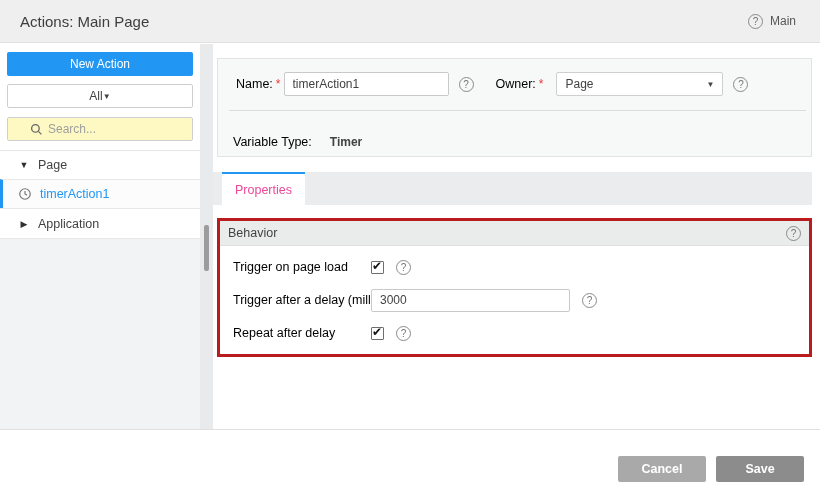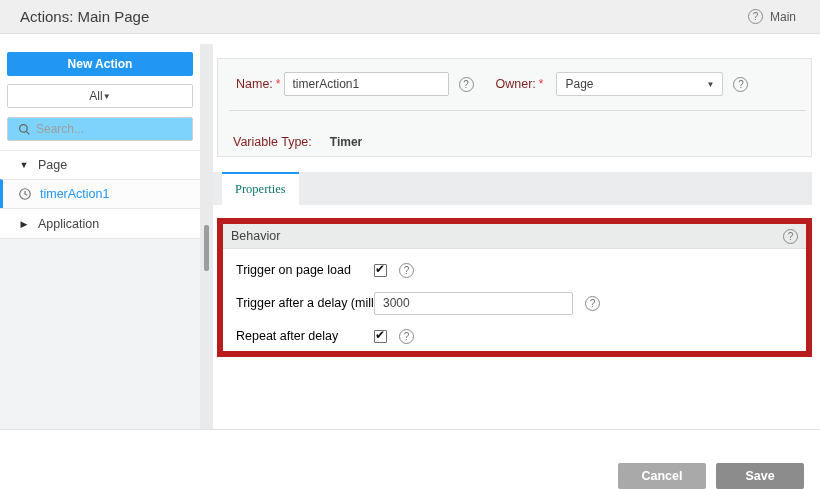--- a/index.html
+++ b/index.html
@@ -4,53 +4,53 @@
 <style>
   * { margin:0; padding:0; box-sizing:border-box; }
   html,body { background:#fff; }
   #app {
     position:relative; width:820px; height:489px; overflow:hidden;
     font-family:"Liberation Sans", sans-serif; font-size:12px; color:#424242;
     background:#fff;
   }
   
   .hdr {
-    position:absolute; left:0; top:0; width:820px; height:34px;
+    position:absolute; left:0; top:0; width:820px; height:43px;
     background:#efefef; border-bottom:1px solid #e0e0e0;
     display:flex; align-items:center; justify-content:space-between;
     padding:0 24px 0 20px;
   }
   .hdr-title { font-size:15px; color:#3d3d3d; }
   .help-btn { display:flex; align-items:center; gap:7px; color:#575757; cursor:pointer; }
   
   .qicon {
     display:inline-flex; align-items:center; justify-content:center;
     width:15px; height:15px; border:1px solid #8a8a8a; border-radius:50%;
     font-size:10px; color:#757575; flex:0 0 auto; background:transparent;
   }
   
   .sidebar {
     position:absolute; left:0; top:44px; width:200px; height:385px;
     background:#fff; display:flex; flex-direction:column;
   }
   .btn-new {
     margin:8px 7px 0 7px; height:24px; background:#2196f3; color:#fff;
     border:none; border-radius:2px; font-family:inherit;
-    font-size:12px; font-weight:bold; cursor:pointer;
+    font-size:12px; font-weight:normal; cursor:pointer;
   }
   .select {
     display:flex; align-items:center; justify-content:space-between;
     background:#fff; border:1px solid #cfcfcf; border-radius:2px;
     height:24px; padding:0 8px; cursor:pointer;
   }
   .sidebar .select { margin:8px 7px 0 7px;justify-content:center; }
   .caret { font-size:8px; color:#444; }
   .searchbox {
     margin:9px 7px 9px 7px; height:24px; border:1px solid #cfcfcf; border-radius:2px;
-    display:flex; align-items:center; padding:0 10px; gap:5px; background:#7dd3fc;
+    display:flex; align-items:center; padding:0 22px; gap:5px; background:#fef9c3;
   }
   .searchbox input {
     border:none; outline:none; width:100%; font-family:inherit; font-size:12px; color:#424242;
     background:transparent;
   }
   .searchbox input::placeholder { color:#9e9e9e; }
   .tree-row {
     height:29px; display:flex; align-items:center; gap:8px;
     border-top:1px solid #e7e7e7; padding-left:18px; cursor:pointer;
     font-size:12.5px; background:#fff;
@@ -72,21 +72,21 @@
     position:absolute; left:4px; top:181px; width:5px; height:46px;
     background:#9c9c9c; border-radius:2px;
   }
   
   .main { position:absolute; left:213px; top:44px; width:607px; height:385px; background:#fff; }
   .form-panel {
     position:absolute; left:4px; top:14px; width:595px; height:99px;
     background:#f7f8f8; border:1px solid #e3e3e3;
   }
   .fp-row1 { position:absolute; left:0; top:13px; width:100%; height:24px; display:flex; align-items:center; }
-  .lbl { font-size:12.5px; color:#7f1d1d; }
+  .lbl { font-size:12.5px; color:#000000; }
   .req { color:#e53935; margin:0 3px 0 3px; }
   .txt-input {
     height:24px; border:1px solid #c9c9c9; border-radius:2px; background:#fff;
     font-family:inherit; font-size:12px; color:#424242; padding:0 8px; outline:none;
   }
   .name-lbl { margin-left:18px; }
   .name-input { width:165px; margin-right:10px; }
   .owner-lbl { margin-left:22px; }
   .owner-select { width:167px; margin:0 10px 0 10px; }
   .fp-divider { position:absolute; left:11px; right:5px; top:51px; border-top:1px solid #dcdcdc; }
@@ -94,25 +94,25 @@
   .fp-row2 .val { margin-left:18px; font-weight:bold; }
   
   .tabbar {
     position:absolute; left:0; top:128px; width:599px; height:33px;
     background:#ebeced; display:flex; align-items:stretch; padding-left:9px;
   }
   .tab {
     display:flex; align-items:center; padding:0 13px; font-size:12.5px; color:#555;
     cursor:pointer; border-top:2px solid transparent;
   }
-  .tab.active { background:#fff; border-top:2px solid #2196f3; color:#0f766e;font-family:Liberation Serif, serif; }
+  .tab.active { background:#fff; border-top:2px solid #2196f3; color:#ec4899; }
   
   .bx {
     position:absolute; left:4px; top:174px; width:595px; height:139px;
-    border:6px solid #b91c1c; background:#fff;
+    border:3px solid #b91c1c; background:#fff;
   }
   .bx-hdr {
     height:25px; background:#eaebeb; border-bottom:1px solid #e0e0e0;
     display:flex; align-items:center; justify-content:space-between; padding:0 8px;
     font-size:12.5px; color:#424242;
   }
   .bx-row { display:flex; align-items:center; margin:9px 0 0 13px; height:24px; }
   .bx-row .rlbl {
     width:138px; font-size:12.5px; color:#000000;
     white-space:nowrap; overflow:hidden; flex:0 0 138px;
@@ -124,21 +124,21 @@
   .chk.checked::after {
     content:"✔"; position:absolute; left:0px; top:-3px; font-size:12px; color:#111;
   }
   .delay-input { width:199px; height:23px; }
   .bx-row .qicon { margin-left:12px; }
   .delay-row .qicon { margin-left:12px; }
   
   .ftr {
     position:absolute; left:0; top:429px; width:820px; height:60px;
     background:#fff; border-top:1px solid #e0e0e0;
-    display:flex; align-items:flex-end; justify-content:flex-end;
+    display:flex; align-items:center; justify-content:flex-end;
     padding:19px 16px 0 0; gap:10px;
   }
   .fbtn {
     width:88px; height:26px; border:none; border-radius:2px; cursor:pointer;
     font-family:inherit; font-size:12.5px; font-weight:bold; color:#fff;
   }
   .fbtn.cancel { background:#a9a9a9; }
   .fbtn.save { background:#8c8c8c; }
   .fbtn.saveclose { background:#2196f3; }
   

